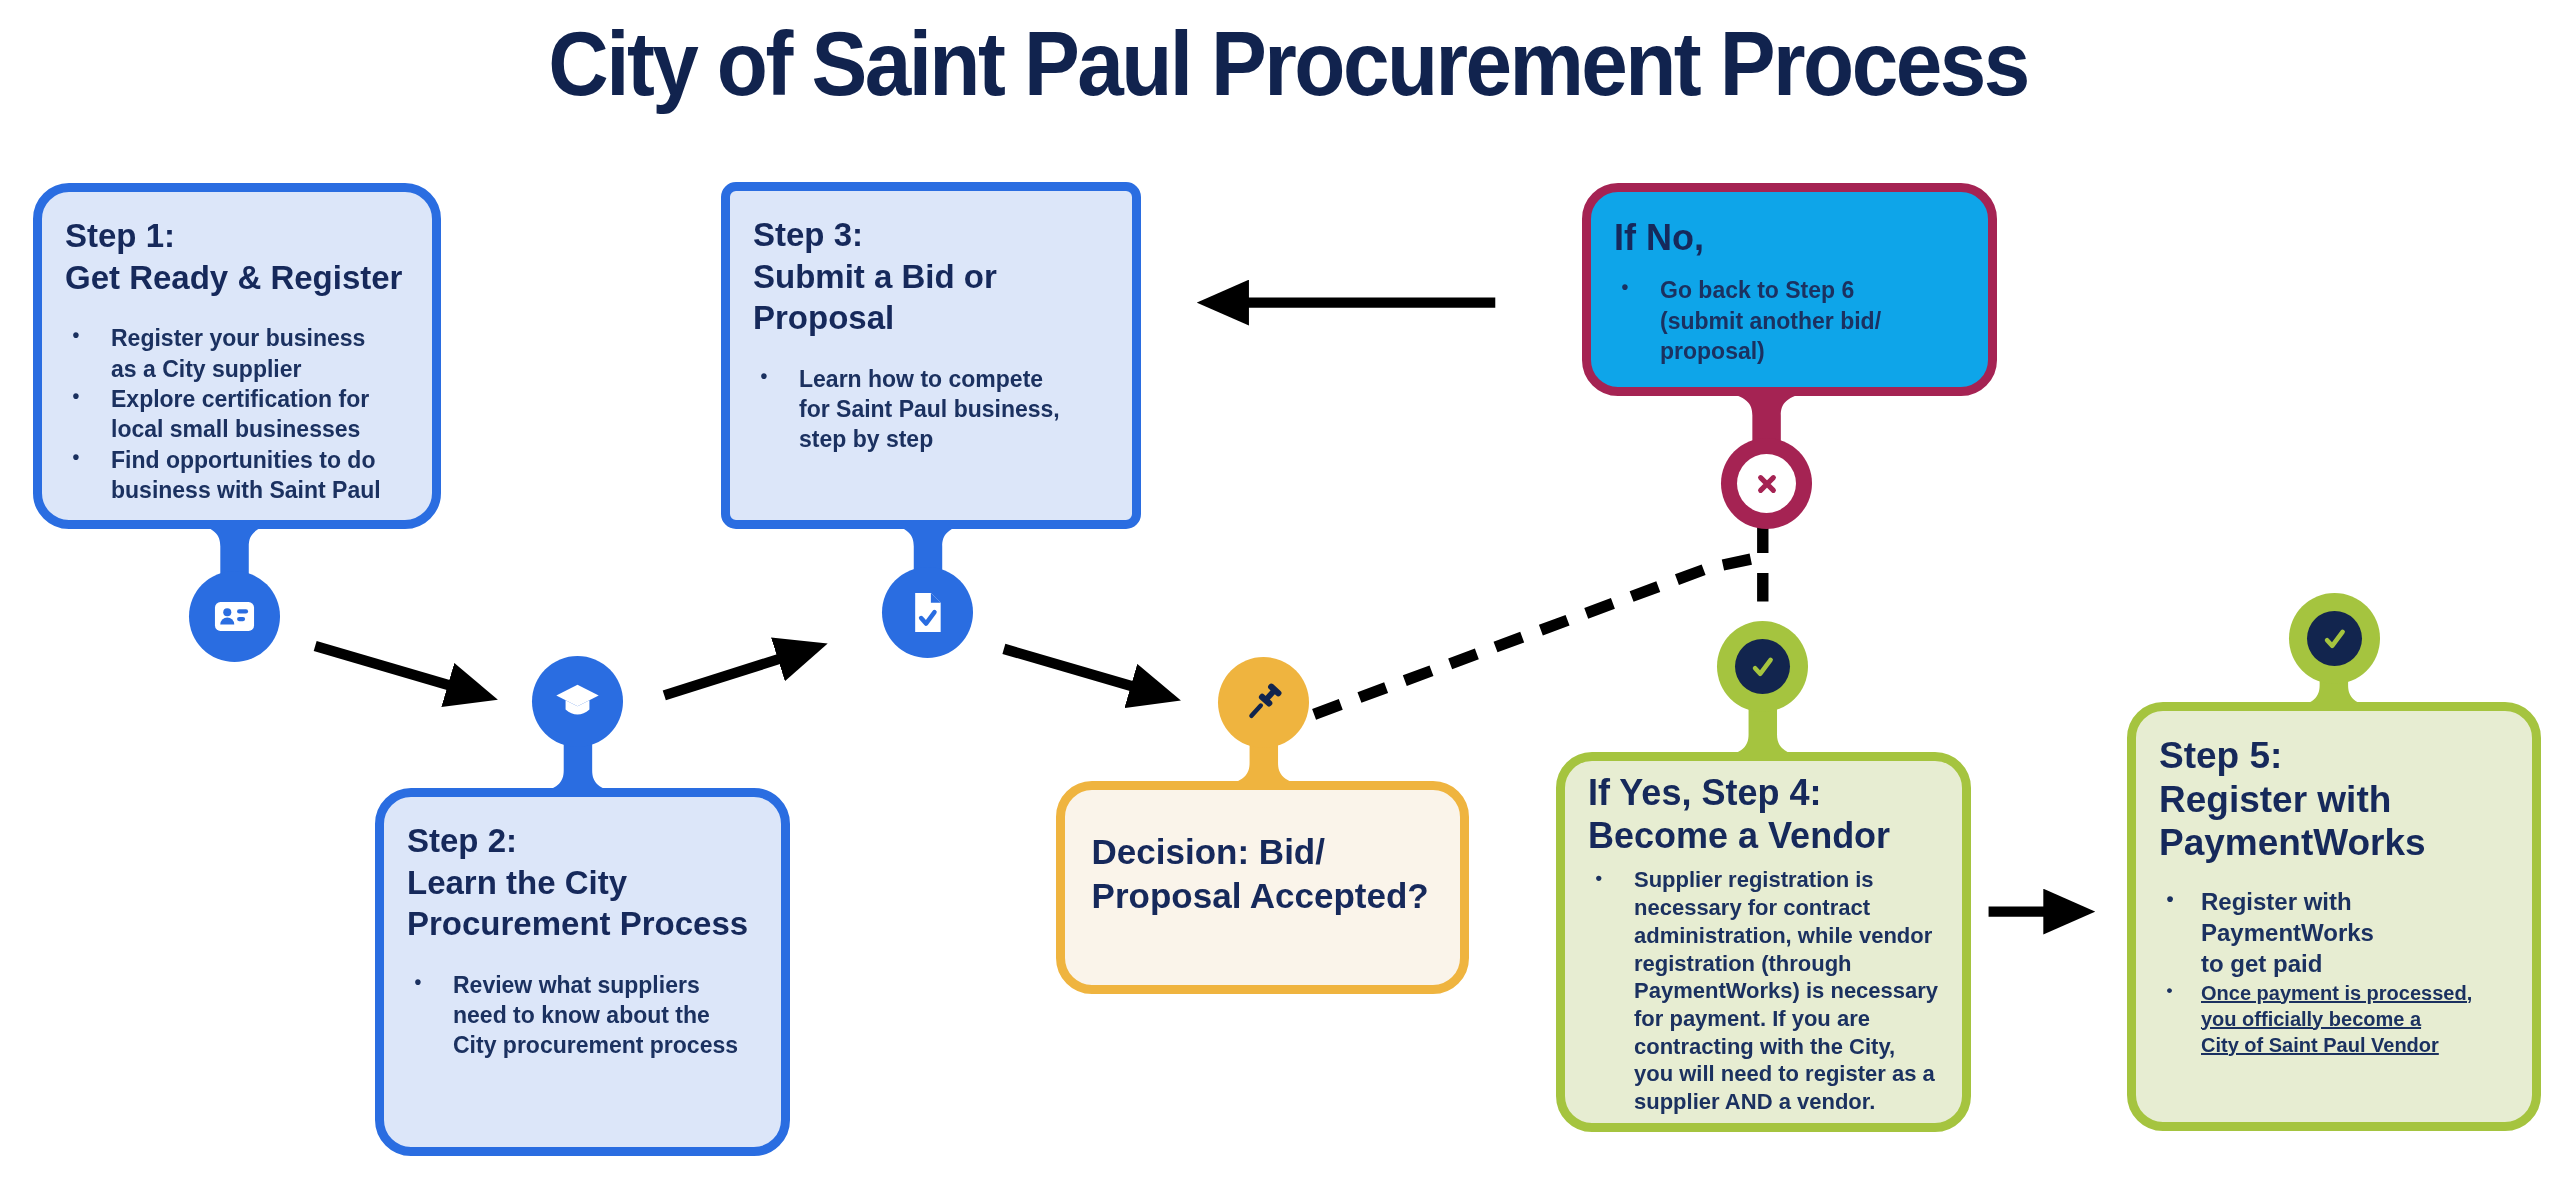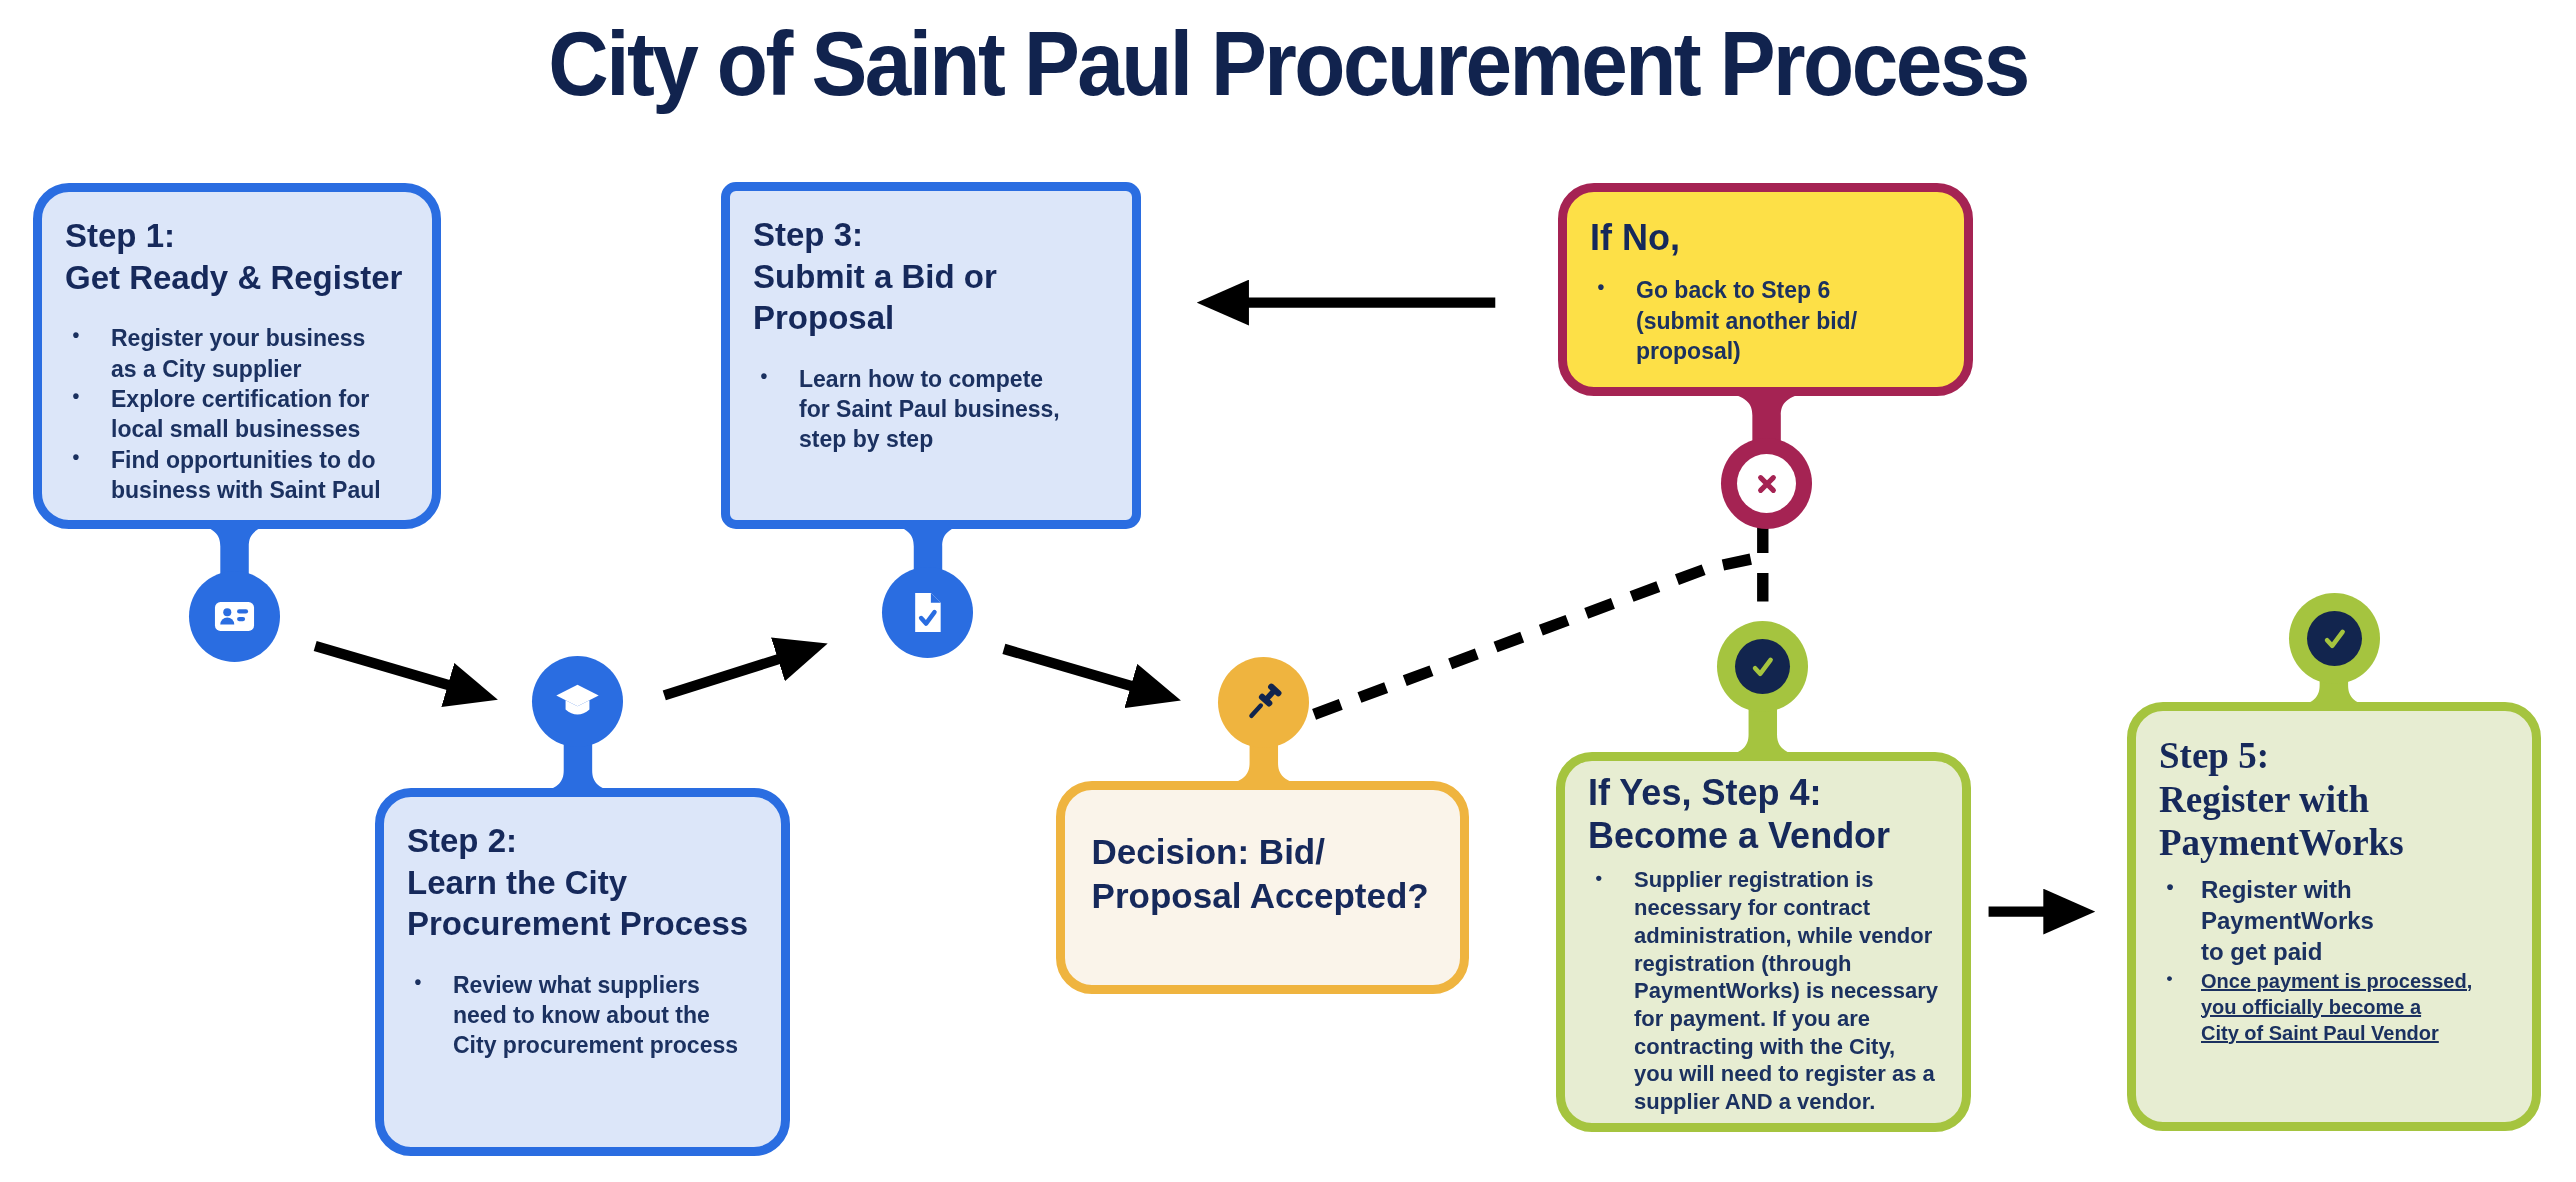--- a/index.html
+++ b/index.html
@@ -21,21 +21,21 @@
     transform:scaleX(.92);transform-origin:center top;
     line-height:1.12;
   }
   #overlay{position:absolute;left:0;top:0;z-index:1;}
   .card{
     position:absolute;box-sizing:border-box;z-index:2;
     border:9.5px solid;border-radius:36px;
     padding:23px 17px 0 23px;
   }
   .card.blue{background:#DCE6F9;border-color:#2A6DE1;}
-  .card.pink{background:#fde047;border-color:#A52353;}
+  .card.pink{background:#0ea5e9;border-color:#A52353;margin-left:24px;}
   .card.cream{background:#FAF4EA;border-color:#EFB43F;}
   .card.green{background:#E7EDD2;border-color:#A5C43F;}
   .card-title{
     color:#16295B;font-weight:700;
     font-size:33px;line-height:1.26;
     white-space:pre-line;margin:0 0 25px 0;
   }
   ul.bullets{list-style:none;margin:0;padding:0;}
   ul.bullets li{
     position:relative;padding-left:46px;
@@ -160,21 +160,21 @@
 registration (through
 PaymentWorks) is necessary
 for payment. If you are
 contracting with the City,
 you will need to register as a
 supplier AND a vendor.</li>
     </ul>
   </div>
 
   <div class="card green" style="left:2127px;top:702px;width:414px;height:429px;">
-    <div class="card-title" style="font-size:37px;line-height:1.18;margin-bottom:9px;font-family:Liberation Serif, serif;">Step 5:
+    <div class="card-title" style="font-size:37px;line-height:1.18;margin-bottom:21px;">Step 5:
 Register with
 PaymentWorks</div>
     <ul class="bullets">
       <li style="font-size:24px;line-height:1.3;padding-left:42px;">Register with PaymentWorks
 to get paid</li>
       <li style="font-size:20px;line-height:1.3;padding-left:42px;text-decoration:underline;">Once payment is processed,
 you officially become a
 City of Saint Paul Vendor</li>
     </ul>
   </div>

